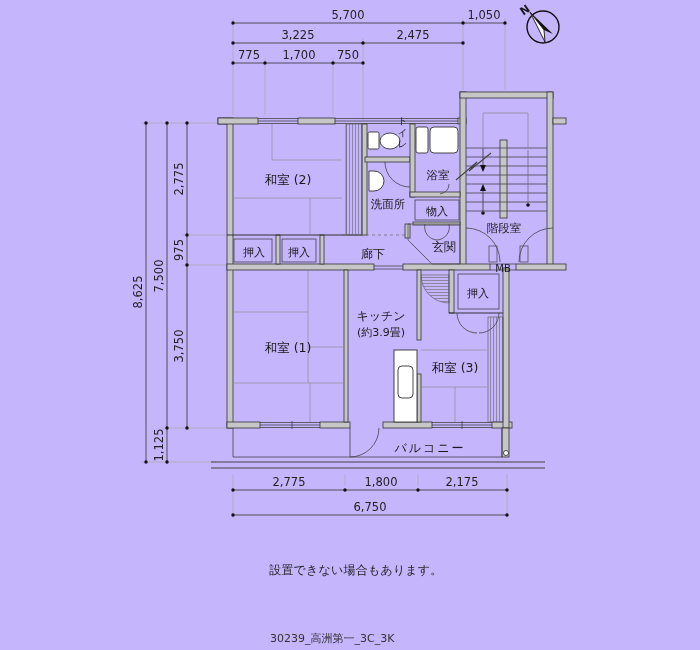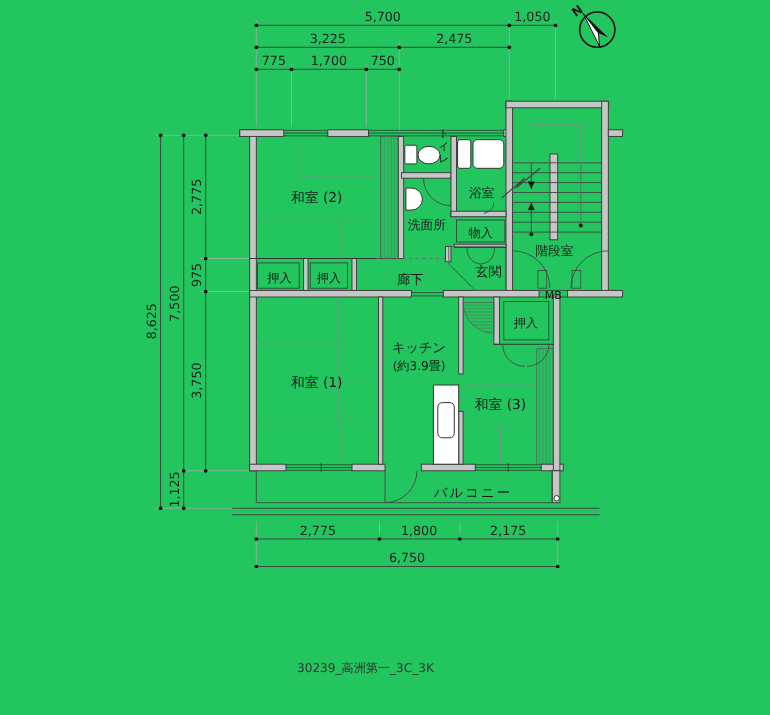--- a/index.html
+++ b/index.html
@@ -1,26 +1,26 @@
 <!DOCTYPE html>
 <html><head>
 <meta charset="utf-8">
 <style>
   html,body{margin:0;padding:0;background:#fff;}
-  .page{position:relative;width:700px;height:650px;background:#22c55e;overflow:hidden;
+  .page{position:relative;width:700px;height:650px;background:#c4b5fd;overflow:hidden;
         font-family:"DejaVu Sans","Liberation Sans",sans-serif;color:#1a1a1a;}
   svg{position:absolute;left:0;top:0;}
   svg text{font-family:"DejaVu Sans","Liberation Sans",sans-serif;fill:#1a1a1a;}
   .dimtxt{font-size:11.5px;fill:#222;}
   .roomtxt{font-size:12.5px;}
   .smalltxt{font-size:11px;}
   .vtext{writing-mode:vertical-rl;text-orientation:upright;font-size:9.5px;letter-spacing:1px;}
   .notes{position:absolute;left:257px;top:531px;font-size:12px;line-height:15.8px;
          color:#222;letter-spacing:0.2px;white-space:pre;}
-  .footer-id{position:absolute;left:270px;top:600px;font-size:11px;color:#333;}
+  .footer-id{position:absolute;left:270px;top:631px;font-size:11px;color:#333;}
 </style>
 </head>
 <body>
 
 <div class="page">
 <svg width="700" height="650" viewBox="0 0 700 650">
   <defs>
     <pattern id="hv" width="3" height="6" patternUnits="userSpaceOnUse">
       <path d="M1.5,0 V6" stroke="#666" stroke-width="0.6"></path>
     </pattern>
@@ -216,20 +216,21 @@
     <text x="504" y="232" font-size="11.5">階段室</text>
     <text x="503" y="272" font-size="10">MB</text>
     <text x="438" y="179" font-size="11.5">浴室</text>
     <text x="388" y="208" font-size="11.5">洗面所</text>
     <text x="430" y="452" font-size="12" letter-spacing="2">バルコニー</text>
     <text class="vtext" x="403" y="128">トイレ</text>
   </g>
 </svg>
 
   <div class="notes">
+    <div>　設置できない場合もあります。</div>
     
     
     
     
   </div>
 
   <div class="footer-id">30239_高洲第一_3C_3K</div>
 </div>
 
 </body></html>

